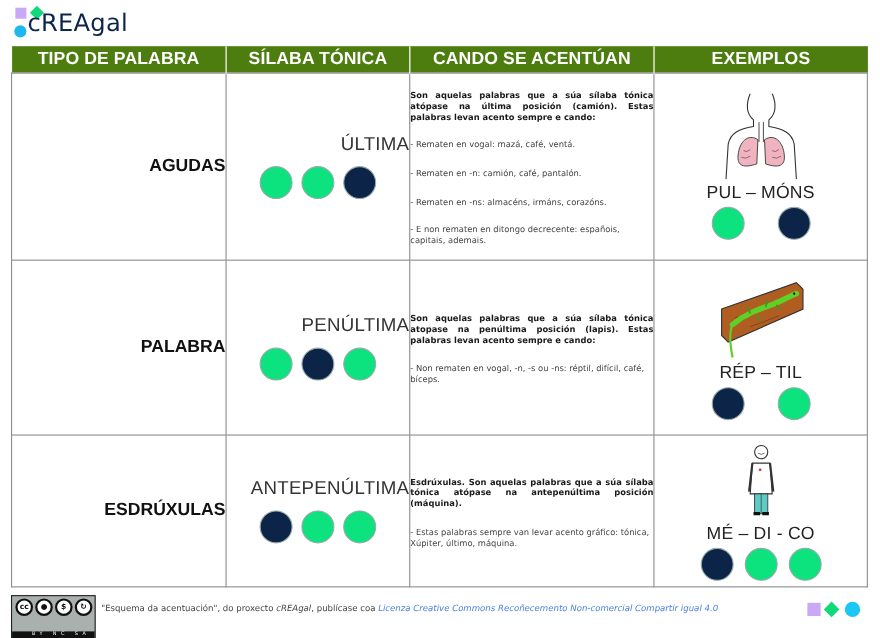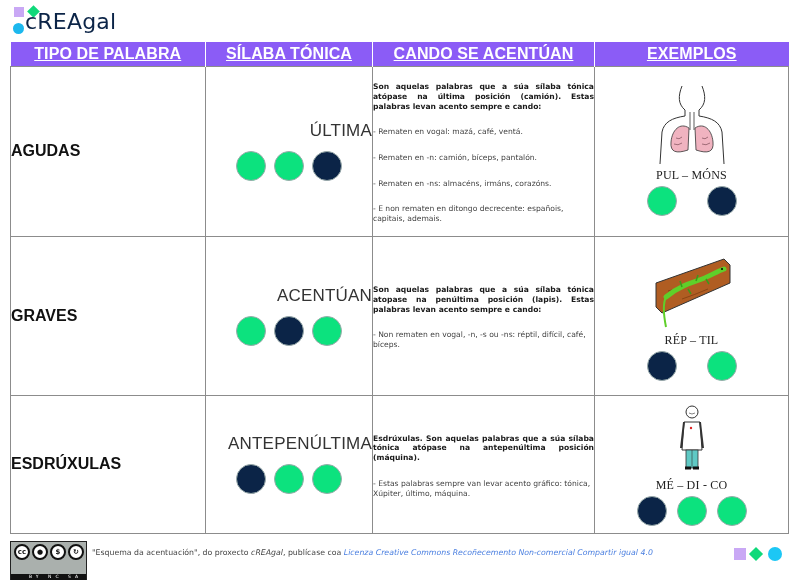--- a/index.html
+++ b/index.html
@@ -6,40 +6,40 @@
   html, body { width: 800px; height: 580px; background: #ffffff; overflow: hidden; }
   body { position: relative; font-family: "DejaVu Sans", sans-serif; color: #222; }
 
   .logo { position: absolute; left: 10px; top: 3px; height: 36px; width: 130px; }
   .logo .sq { position: absolute; left: 4px; top: 4px; width: 10px; height: 10px; background: #c9a8f5; }
   .logo .dm { position: absolute; left: 19px; top: 4px; width: 9px; height: 9px; background: #0fd97a; transform: rotate(45deg); }
   .logo .ci { position: absolute; left: 3px; top: 20px; width: 11px; height: 11px; border-radius: 50%; background: #1cb8ee; }
   .logo .txt { position: absolute; left: 15px; top: 8px; font-family: "DejaVu Sans", sans-serif; font-size: 22px; color: #0b2447; letter-spacing: 0.2px; line-height: 1; }
 
   table.main { position: absolute; left: 10px; top: 42px; width: 778px; border-collapse: collapse; table-layout: fixed; }
-  table.main th { background: #8b5cf6; color: #ffffff; font-family: "Liberation Sans", sans-serif; font-weight: bold; font-size: 16px; height: 24px; padding: 0; text-align: center; border-right: 1.5px solid #ffffff; letter-spacing: 0.1px; text-decoration: underline; }
+  table.main th { background: #4d7c0f; color: #ffffff; font-family: "Liberation Sans", sans-serif; font-weight: bold; font-size: 16px; height: 24px; padding: 0; text-align: center; border-right: 1.5px solid #ffffff; letter-spacing: 0.1px; }
   table.main th:last-child { border-right: none; text-align: center; }
   table.main td { border: 1px solid #8c8c8c; vertical-align: middle; padding: 0; }
   col.c1 { width: 195px; } col.c2 { width: 167px; } col.c3 { width: 222px; } col.c4 { width: 194px; }
 
-  .type { text-align: left; font-family: "Liberation Sans", sans-serif; font-weight: bold; font-size: 16px; color: #111; }
+  .type { text-align: right; font-family: "Liberation Sans", sans-serif; font-weight: bold; font-size: 16px; color: #111; }
   .syl { text-align: right; }
   .syl .label { font-family: "Liberation Sans", sans-serif; font-size: 17px; color: #333; margin-bottom: 10px; letter-spacing: 0.2px; }
   .dots { display: flex; justify-content: center; gap: 8px; }
   .dot { width: 30px; height: 30px; border-radius: 50%; border: 1px solid #9aa; }
   .dot.g { background: #0ce27e; }
   .dot.d { background: #0b2447; }
 
   .desc { padding: 0 4px; font-family: "DejaVu Sans", sans-serif; font-size: 7.6px; line-height: 1.28; color: #444; }
   .desc .lead { font-weight: bold; color: #1a1a1a; text-align: justify; margin-bottom: 8px; margin-top: 13px; }
   .desc .item { margin-bottom: 9px; margin-top: 16px; }
 
   .ex { text-align: center; position: relative; }
   .ex .pic { height: 78px; display: flex; align-items: flex-end; justify-content: center; }
-  .ex .word { font-family: Liberation Serif, serif; font-size: 12px; color: #222; margin: 4px 0 3px; letter-spacing: 0.2px; }
+  .ex .word { font-family: Liberation Sans, sans-serif; font-size: 16px; color: #222; margin: 4px 0 3px; letter-spacing: 0.2px; }
   .ex .dots { gap: 30px; }
   .ex .dots.three { gap: 10px; }
 
   .footer { position: absolute; left: 10px; top: 541px; width: 780px; height: 28px; }
   .cc { position: absolute; left: 0; top: 0; width: 77px; height: 40px; background: #aab0ad; border: 1px solid #222; }
   .cc .c { position: absolute; top: 2px; width: 16px; height: 16px; border-radius: 50%; background: #fff; border: 2px solid #111; font-size: 7px; font-weight: bold; line-height: 12px; text-align: center; color:#111; font-family:"DejaVu Sans", sans-serif; }
   .cc .bar { position: absolute; left: 0; bottom: 0; width: 100%; height: 6px; background: #111; color: #fff; font-size: 4.5px; line-height: 6px; letter-spacing: 4px; padding-left: 18px; font-family:"DejaVu Sans", sans-serif; }
   .ftext { position: absolute; left: 82px; top: 7px; font-family: "DejaVu Sans", sans-serif; font-size: 7.8px; color: #444; white-space: nowrap; }
   .ftext i { color: #444; }
   .ftext .link { color: #4a7fe0; font-style: italic; }
@@ -81,21 +81,21 @@
         <div class="label">ÚLTIMA</div>
         <div class="dots">
           <span class="dot g"></span>
           <span class="dot g"></span>
           <span class="dot d"></span>
         </div>
       </td>
       <td class="desc">
         <div class="lead">Son aquelas palabras que a súa sílaba tónica atópase na última posición (camión). Estas palabras levan acento sempre e cando:</div>
         <div class="item">- Rematen en vogal: mazá, café, ventá.</div>
-        <div class="item">- Rematen en -n: camión, bíceps, pantalón.</div>
+        <div class="item">- Rematen en -n: camión, café, pantalón.</div>
         <div class="item">- Rematen en -ns: almacéns, irmáns, corazóns.</div>
         <div class="item">- E non rematen en ditongo decrecente: españois, capitais, ademais.</div>
       </td>
       <td class="ex">
         <div class="pic">
           <svg width="80" height="78" viewBox="0 0 80 78">
             <path d="M30 0 C26 10 26 18 33 24 L33 30 C20 32 12 36 10 46 L8 78" fill="none" stroke="#333" stroke-width="1"></path>
             <path d="M50 0 C54 10 54 18 47 24 L47 30 C60 32 68 36 70 46 L72 78" fill="none" stroke="#333" stroke-width="1"></path>
             <path d="M38 26 L38 44 M42 26 L42 44" stroke="#333" stroke-width="0.8"></path>
             <path d="M37 42 C28 36 20 44 19 56 C18 66 24 68 36 64 Z" fill="#f0b3c0" stroke="#333" stroke-width="0.8"></path>
@@ -105,23 +105,23 @@
         </div>
         <div class="word">PUL – MÓNS</div>
         <div class="dots">
           <span class="dot g"></span>
           <span class="dot d"></span>
         </div>
       </td>
     </tr>
 
     <tr style="height:159px">
-      <td class="type">GRAVES</td>
+      <td class="type">PALABRA</td>
       <td class="syl">
-        <div class="label">ACENTÚAN</div>
+        <div class="label">PENÚLTIMA</div>
         <div class="dots">
           <span class="dot g"></span>
           <span class="dot d"></span>
           <span class="dot g"></span>
         </div>
       </td>
       <td class="desc">
         <div class="lead">Son aquelas palabras que a súa sílaba tónica atopase na penúltima posición (lapis). Estas palabras levan acento sempre e cando:</div>
         <div class="item">- Non rematen en vogal, -n, -s ou -ns: réptil, difícil, café, bíceps.</div>
       </td>

